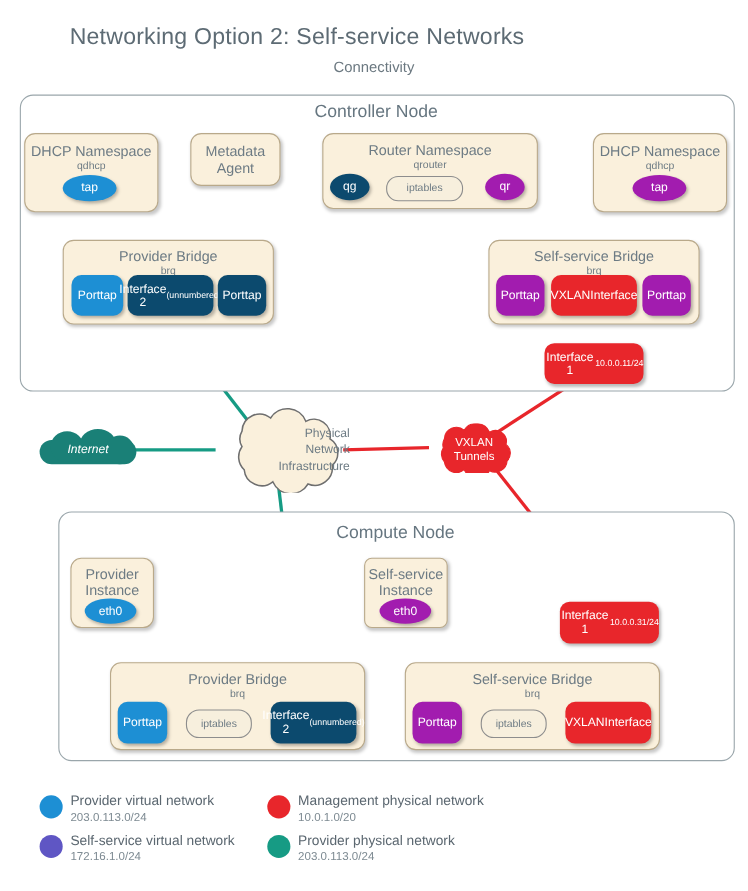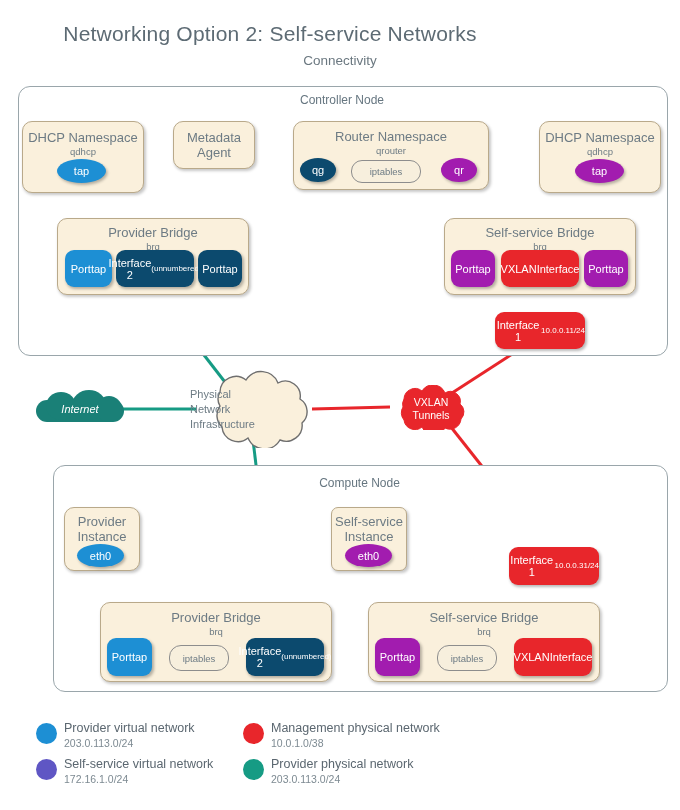--- a/index.html
+++ b/index.html
@@ -10,21 +10,21 @@
 
   
   .title{position:absolute;left:0;top:22px;width:540px;text-align:center;
          font-size:21px;color:#5d6b74;letter-spacing:.2px;}
   .subtitle{position:absolute;left:0;top:53px;width:680px;text-align:center;
             font-size:13.5px;color:#6b7880;}
 
   
   .node-frame{position:absolute;border:1.4px solid #9aa6ab;border-radius:12px;
               background:#ffffff;}
-  .node-label{position:absolute;text-align:center;font-size:12px;color:#667680;}
+  .node-label{position:absolute;text-align:center;font-size:16px;color:#667680;}
 
   
   .beige{position:absolute;background:#faf0dc;border:1.3px solid #b9a98a;
          border-radius:10px;box-shadow:1.5px 2px 3px rgba(0,0,0,.22);}
   .beige .hdr{position:absolute;left:0;width:100%;text-align:center;
               font-size:13px;color:#6d7b84;line-height:13px;}
   .beige .sub{position:absolute;left:0;width:100%;text-align:center;
               font-size:9.5px;color:#6d7b84;}
 
   
@@ -182,21 +182,21 @@
     <div style="position:absolute;left:60px;top:4px;width:26px;height:26px;background:#1a8077;border-radius:50%;"></div>
     <div style="position:absolute;left:0;top:11px;width:88px;text-align:center;font-size:11px;color:#fff;">Internet</div>
   </div>
 
   <div style="position:absolute;left:190px;top:370px;width:128px;height:78px;">
     <svg width="128" height="78" viewBox="0 0 128 78">
       <path d="M30,22 a16,16 0 0 1 26,-12 a18,18 0 0 1 32,3 a15,15 0 0 1 22,16
                a15,15 0 0 1 2,24 a16,16 0 0 1 -22,17 a18,18 0 0 1 -32,-2
                a16,16 0 0 1 -26,-11 a16,16 0 0 1 -2,-21 a14,14 0 0 1 0,-14 Z" fill="#faf0dc" stroke="#6f6f6f" stroke-width="1.4"></path>
     </svg>
-    <div style="position:absolute;left:0;top:17px;width:128px;text-align:left;font-size:11px;color:#6d7b84;line-height:15px;">
+    <div style="position:absolute;left:0;top:17px;width:128px;text-align:right;font-size:11px;color:#6d7b84;line-height:15px;">
       <div>Physical</div>
       <div>Network</div>
       <div>Infrastructure</div>
     </div>
   </div>
 
   <div style="position:absolute;left:386px;top:385px;width:90px;height:45px;">
     <svg width="90" height="45" viewBox="0 0 90 45">
       <path d="M18,14 a11,11 0 0 1 18,-8 a13,13 0 0 1 23,2 a10,10 0 0 1 15,11
                a10,10 0 0 1 1,15 a11,11 0 0 1 -16,9 a13,13 0 0 1 -23,-1
@@ -271,21 +271,21 @@
       <div class="lg-cidr">203.0.113.0/24</div>
     </div>
     <div class="lg-item" style="left:36px;top:44px;">
       <div class="lg-dot" style="background:#5f56c4;"></div>
       <div class="lg-name">Self-service virtual network</div>
       <div class="lg-cidr">172.16.1.0/24</div>
     </div>
     <div class="lg-item" style="left:243px;top:8px;">
       <div class="lg-dot" style="background:#e8262b;"></div>
       <div class="lg-name">Management physical network</div>
-      <div class="lg-cidr">10.0.1.0/38</div>
+      <div class="lg-cidr">10.0.1.0/20</div>
     </div>
     <div class="lg-item" style="left:243px;top:44px;">
       <div class="lg-dot" style="background:#169b84;"></div>
       <div class="lg-name">Provider physical network</div>
       <div class="lg-cidr">203.0.113.0/24</div>
     </div>
   </div>
 
 </div>
 

